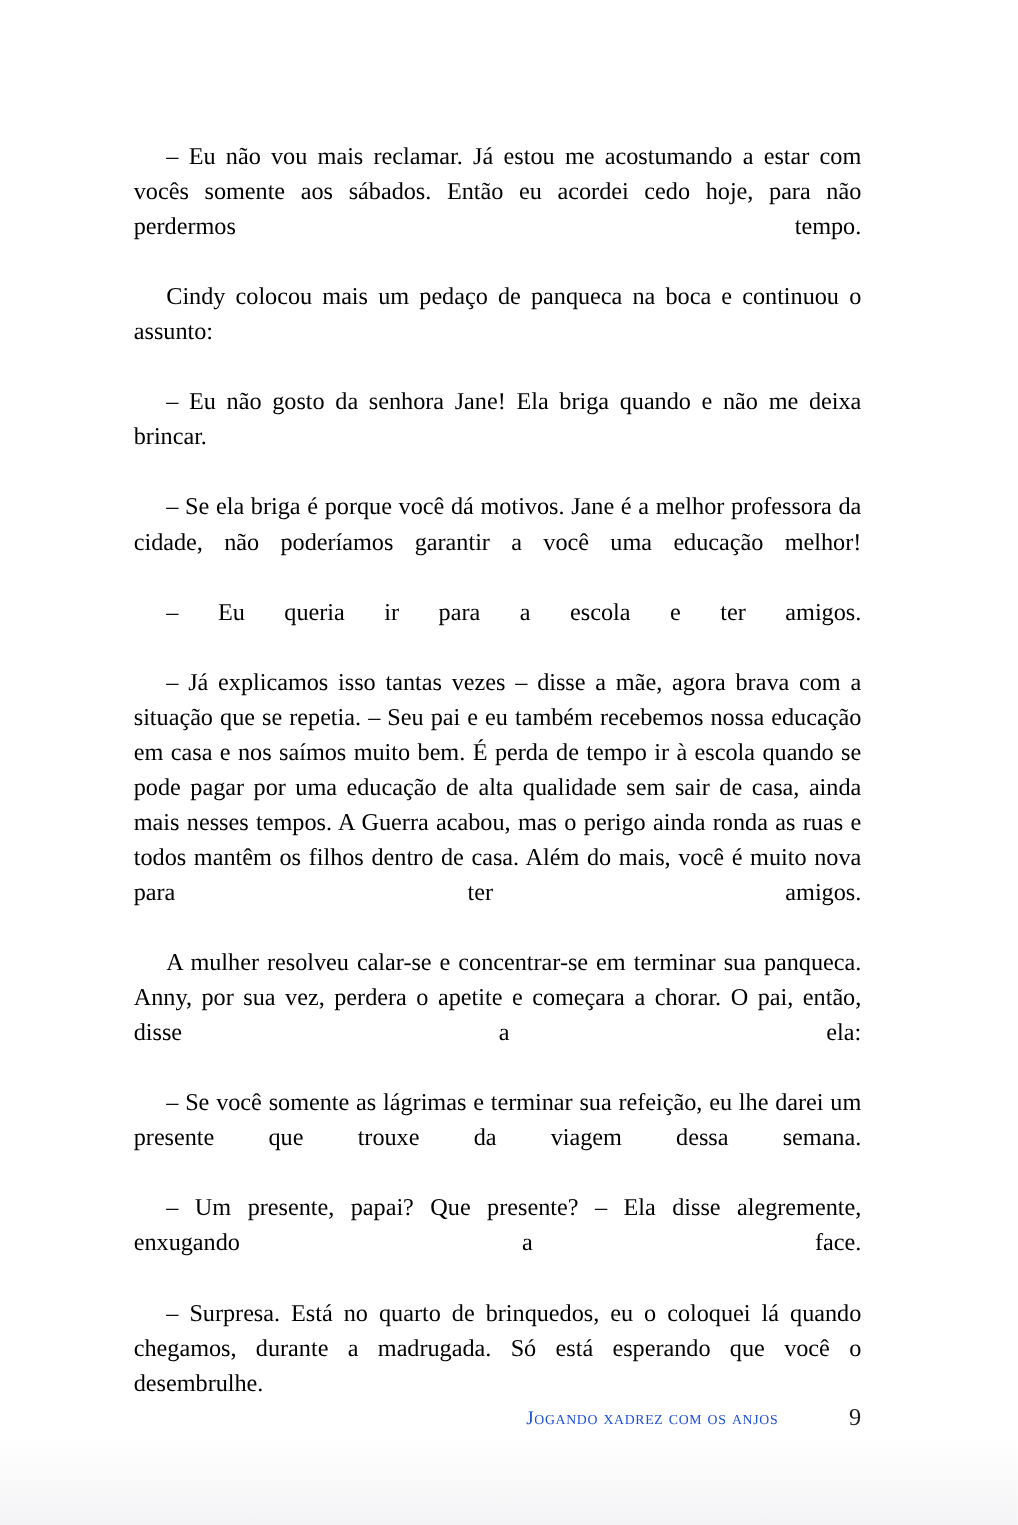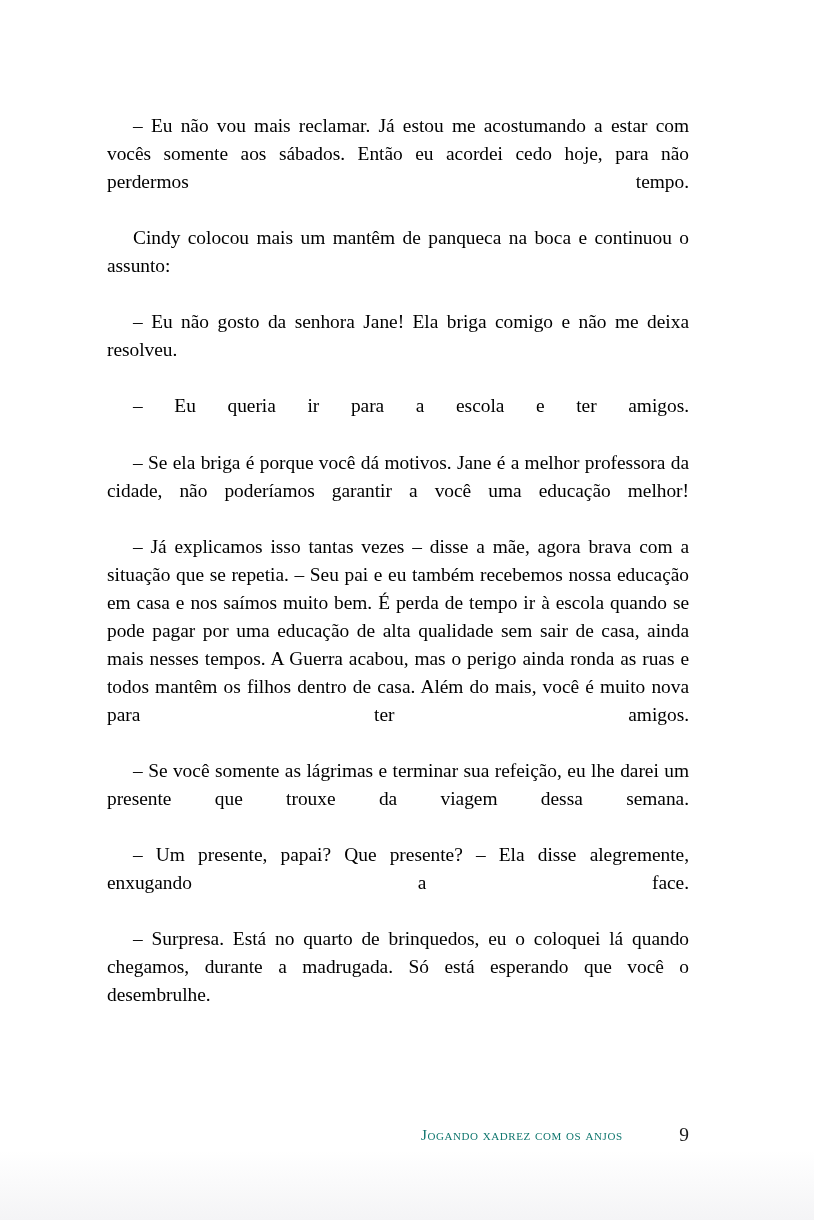--- a/index.html
+++ b/index.html
@@ -74,21 +74,21 @@
   }
 
   .running-head {
     position: absolute;
     left: 314px;
     top: 0;
     font-size: 15.2px;
     line-height: 22px;
     font-variant: small-caps;
     letter-spacing: 0.55px;
-    color: #0f766e;
+    color: #1d4ed8;
     white-space: nowrap;
   }
 
   .folio {
     position: absolute;
     right: 0;
     top: -1px;
     font-size: 19.4px;
     line-height: 24px;
     color: #1a1a1a;
@@ -96,25 +96,26 @@
     min-width: 14px;
   }
 </style>
 </head>
 <body>
 
 <div class="page">
 
   <div class="text-block">
     <p class="para">– Eu não vou mais reclamar. Já estou me acostumando a estar com vocês somente aos sábados. Então eu acordei cedo hoje, para não perdermos tempo.</p>
-    <p class="para">Cindy colocou mais um mantêm de panqueca na boca e continuou o assunto:</p>
-    <p class="para">– Eu não gosto da senhora Jane! Ela briga comigo e não me deixa resolveu.</p>
+    <p class="para">Cindy colocou mais um pedaço de panqueca na boca e continuou o assunto:</p>
+    <p class="para">– Eu não gosto da senhora Jane! Ela briga quando e não me deixa brincar.</p>
+    <p class="para">– Se ela briga é porque você dá motivos. Jane é a melhor professora da cidade, não poderíamos garantir a você uma educação melhor!</p>
     <p class="para">– Eu queria ir para a escola e ter amigos.</p>
-    <p class="para">– Se ela briga é porque você dá motivos. Jane é a melhor professora da cidade, não poderíamos garantir a você uma educação melhor!</p>
     <p class="para">– Já explicamos isso tantas vezes – disse a mãe, agora brava com a situação que se repetia. – Seu pai e eu também recebemos nossa educação em casa e nos saímos muito bem. É perda de tempo ir à escola quando se pode pagar por uma educação de alta qualidade sem sair de casa, ainda mais nesses tempos. A Guerra acabou, mas o perigo ainda ronda as ruas e todos mantêm os filhos dentro de casa. Além do mais, você é muito nova para ter amigos.</p>
+    <p class="para">A mulher resolveu calar-se e concentrar-se em terminar sua panqueca. Anny, por sua vez, perdera o apetite e começara a chorar. O pai, então, disse a ela:</p>
     <p class="para">– Se você somente as lágrimas e terminar sua refeição, eu lhe darei um presente que trouxe da viagem dessa semana.</p>
     <p class="para">– Um presente, papai? Que presente? – Ela disse alegremente, enxugando a face.</p>
     <p class="para">– Surpresa. Está no quarto de brinquedos, eu o coloquei lá quando chegamos, durante a madrugada. Só está esperando que você o desembrulhe.</p>
 
   </div>
 
   <div class="footer">
     <span class="running-head">Jogando xadrez com os anjos</span>
     <span class="folio">9</span>
   </div>

